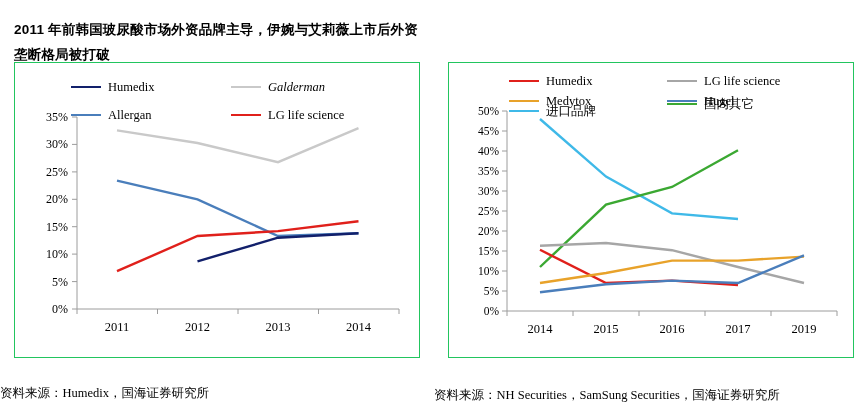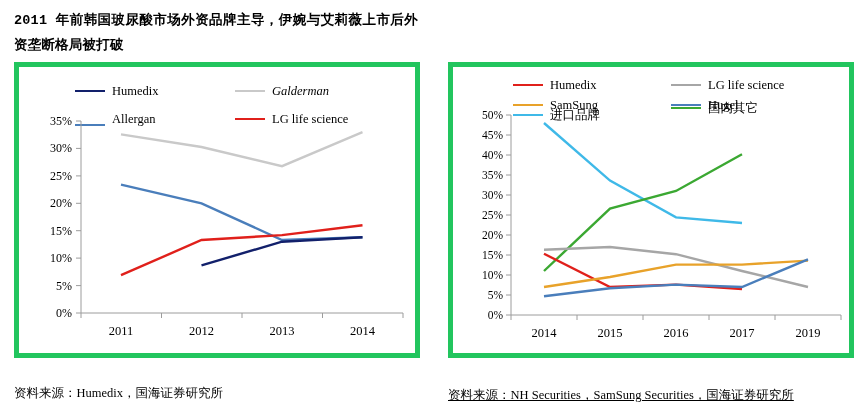--- a/index.html
+++ b/index.html
@@ -18,37 +18,37 @@
   .panel {
     position: absolute;
     top: 0;
     height: 408px;
     box-sizing: border-box;
   }
   .panel-left  { left: 0px;   width: 432px; }
   .panel-right { left: 434px; width: 432px; }
 
   .panel-title {
-    font-family: Liberation Mono, monospace;
+    font-family: Liberation Sans, sans-serif;
     font-weight: bold;
     font-size: 13.5px;
     line-height: 25px;
     text-align: justify;
-    padding: 8px 14px 0 14px;
+    padding: 17px 14px 0 14px;
     letter-spacing: 0.2px;
   }
   .panel-left .panel-title { text-indent: 0; }
 
   .chart-box {
     position: absolute;
     left: 14px;
     right: 12px;
     top: 62px;
     height: 296px;
-    border: 5px solid #22c55e;
+    border: 1px solid #22c55e;
     box-sizing: border-box;
     background: #fff;
   }
   .panel-right .chart-box { top: 62px; height: 296px; }
 
   .legend {
     position: absolute;
     left: 0; right: 0;
     top: 6px;
     height: 54px;
@@ -72,29 +72,29 @@
   .legend-label { line-height: 1; }
 
   .plot {
     position: absolute;
     left: 0; right: 0; top: 0; bottom: 0;
   }
   .plot svg { display: block; }
 
   .source {
     position: absolute;
-    left: 14px;
+    left: 0;
     right: 12px;
     bottom: 6px;
     font-family: "Liberation Serif", serif;
     font-size: 12.5px;
     line-height: 17px;
     margin-top: 40px;
   }
-  .panel-right .source { bottom: 4px; text-decoration: underline; }
+  .panel-right .source { bottom: 4px; }
 
   .divider {
     position: absolute;
     left: 433px;
     top: 0;
     width: 1px;
     height: 408px;
     background: #ffffff;
   }
 </style>
@@ -108,21 +108,21 @@
 
     <div class="legend">
       <div class="legend-item" style="left:56px; top:12px;">
         <span class="legend-line" style="border-top-color:#12206b;"></span>
         <span class="legend-label">Humedix</span>
       </div>
       <div class="legend-item" style="left:216px; top:12px;font-style:italic;">
         <span class="legend-line" style="border-top-color:#c9c9c9;"></span>
         <span class="legend-label">Galderman</span>
       </div>
-      <div class="legend-item" style="left:56px; top:40px;align-items:flex-end;">
+      <div class="legend-item" style="left:56px; top:40px;">
         <span class="legend-line" style="border-top-color:#4a7ebb;"></span>
         <span class="legend-label">Allergan</span>
       </div>
       <div class="legend-item" style="left:216px; top:40px;">
         <span class="legend-line" style="border-top-color:#e0201b;"></span>
         <span class="legend-label">LG life science</span>
       </div>
     </div>
 
     <div class="plot">
@@ -192,21 +192,21 @@
       <div class="legend-item" style="left:60px; top:6px;">
         <span class="legend-line" style="border-top-color:#e0201b;"></span>
         <span class="legend-label">Humedix</span>
       </div>
       <div class="legend-item" style="left:218px; top:6px;">
         <span class="legend-line" style="border-top-color:#a6a6a6;"></span>
         <span class="legend-label">LG life science</span>
       </div>
       <div class="legend-item" style="left:60px; top:26px;">
         <span class="legend-line" style="border-top-color:#e8a22a;"></span>
-        <span class="legend-label">SamSung</span>
+        <span class="legend-label">Medytox</span>
       </div>
       <div class="legend-item" style="left:218px; top:26px;">
         <span class="legend-line" style="border-top-color:#4a7ebb;"></span>
         <span class="legend-label">Hugel</span>
       </div>
       <div class="legend-item" style="left:60px; top:36px;">
         <span class="legend-line" style="border-top-color:#3fb9e8;"></span>
         <span class="legend-label">进口品牌</span>
       </div>
       <div class="legend-item" style="left:218px; top:29px;">

